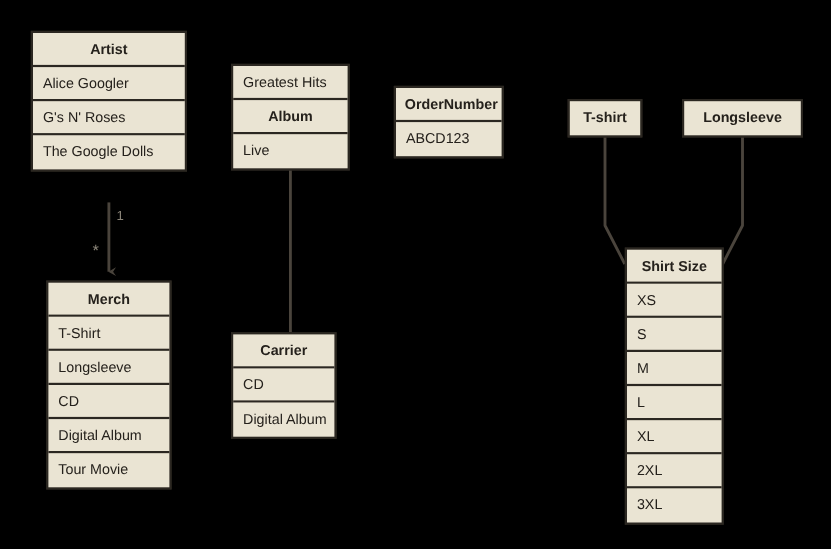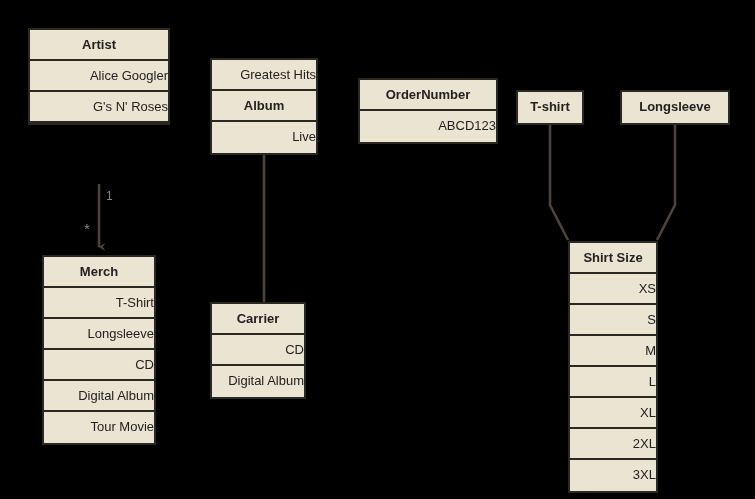--- a/index.html
+++ b/index.html
@@ -41,21 +41,21 @@
     white-space: nowrap;
     overflow: hidden;
   }
   .cell.header {
     font-weight: bold;
     text-align: center;
     padding: 0 8px;
     border-bottom: 2px solid #2B2721;
   }
   .cell.row {
-    text-align: right;
+    text-align: left;
     padding: 0 0 0 9px;
     border-bottom: 2px solid #2B2721;
   }
   .cell.row.last { border-bottom: none; }
   .cell.header.only { border-bottom: none; }
   .edge-label {
     position: absolute;
     color: #8A8478;
     font-size: 12px;
     font-family: "Liberation Sans", sans-serif;
@@ -81,29 +81,30 @@
 
     <path d="M550,120 L550,205 L568,240" stroke="#4A443C" stroke-width="2.6" fill="none" stroke-linejoin="round"></path>
 
     <path d="M675,120 L675,205 L657,240" stroke="#4A443C" stroke-width="2.6" fill="none" stroke-linejoin="round"></path>
   </svg>
 
   <div class="entity" id="e-artist" style="left:28px; top:28px; width:142px;">
     <div class="cell header">Artist</div>
     <div class="cell row">Alice Googler</div>
     <div class="cell row">G's N' Roses</div>
+    <div class="cell row last">The Google Dolls</div>
   </div>
 
   <div class="entity" id="e-album" style="left:210px; top:58px; width:108px;">
     <div class="cell row">Greatest Hits</div>
     <div class="cell header">Album</div>
     <div class="cell row last">Live</div>
   </div>
 
-  <div class="entity" id="e-order" style="left:358px; top:78px; width:140px;">
+  <div class="entity" id="e-order" style="left:358px; top:78px; width:100px;">
     <div class="cell header">OrderNumber</div>
     <div class="cell row last">ABCD123</div>
   </div>
 
   <div class="entity" id="e-tshirt" style="left:516px; top:90px; width:68px;">
     <div class="cell header only">T-shirt</div>
   </div>
 
   <div class="entity" id="e-longsleeve" style="left:620px; top:90px; width:110px;">
     <div class="cell header only">Longsleeve</div>
@@ -117,21 +118,21 @@
     <div class="cell row">Digital Album</div>
     <div class="cell row last">Tour Movie</div>
   </div>
 
   <div class="entity" id="e-carrier" style="left:210px; top:302px; width:96px;">
     <div class="cell header">Carrier</div>
     <div class="cell row">CD</div>
     <div class="cell row last">Digital Album</div>
   </div>
 
-  <div class="entity" id="e-shirtsize" style="left:568px; top:241px; width:90px;">
+  <div class="entity" id="e-shirtsize" style="left:568px; top:225px; width:90px;">
     <div class="cell header">Shirt Size</div>
     <div class="cell row">XS</div>
     <div class="cell row">S</div>
     <div class="cell row">M</div>
     <div class="cell row">L</div>
     <div class="cell row">XL</div>
     <div class="cell row">2XL</div>
     <div class="cell row last">3XL</div>
   </div>
 

